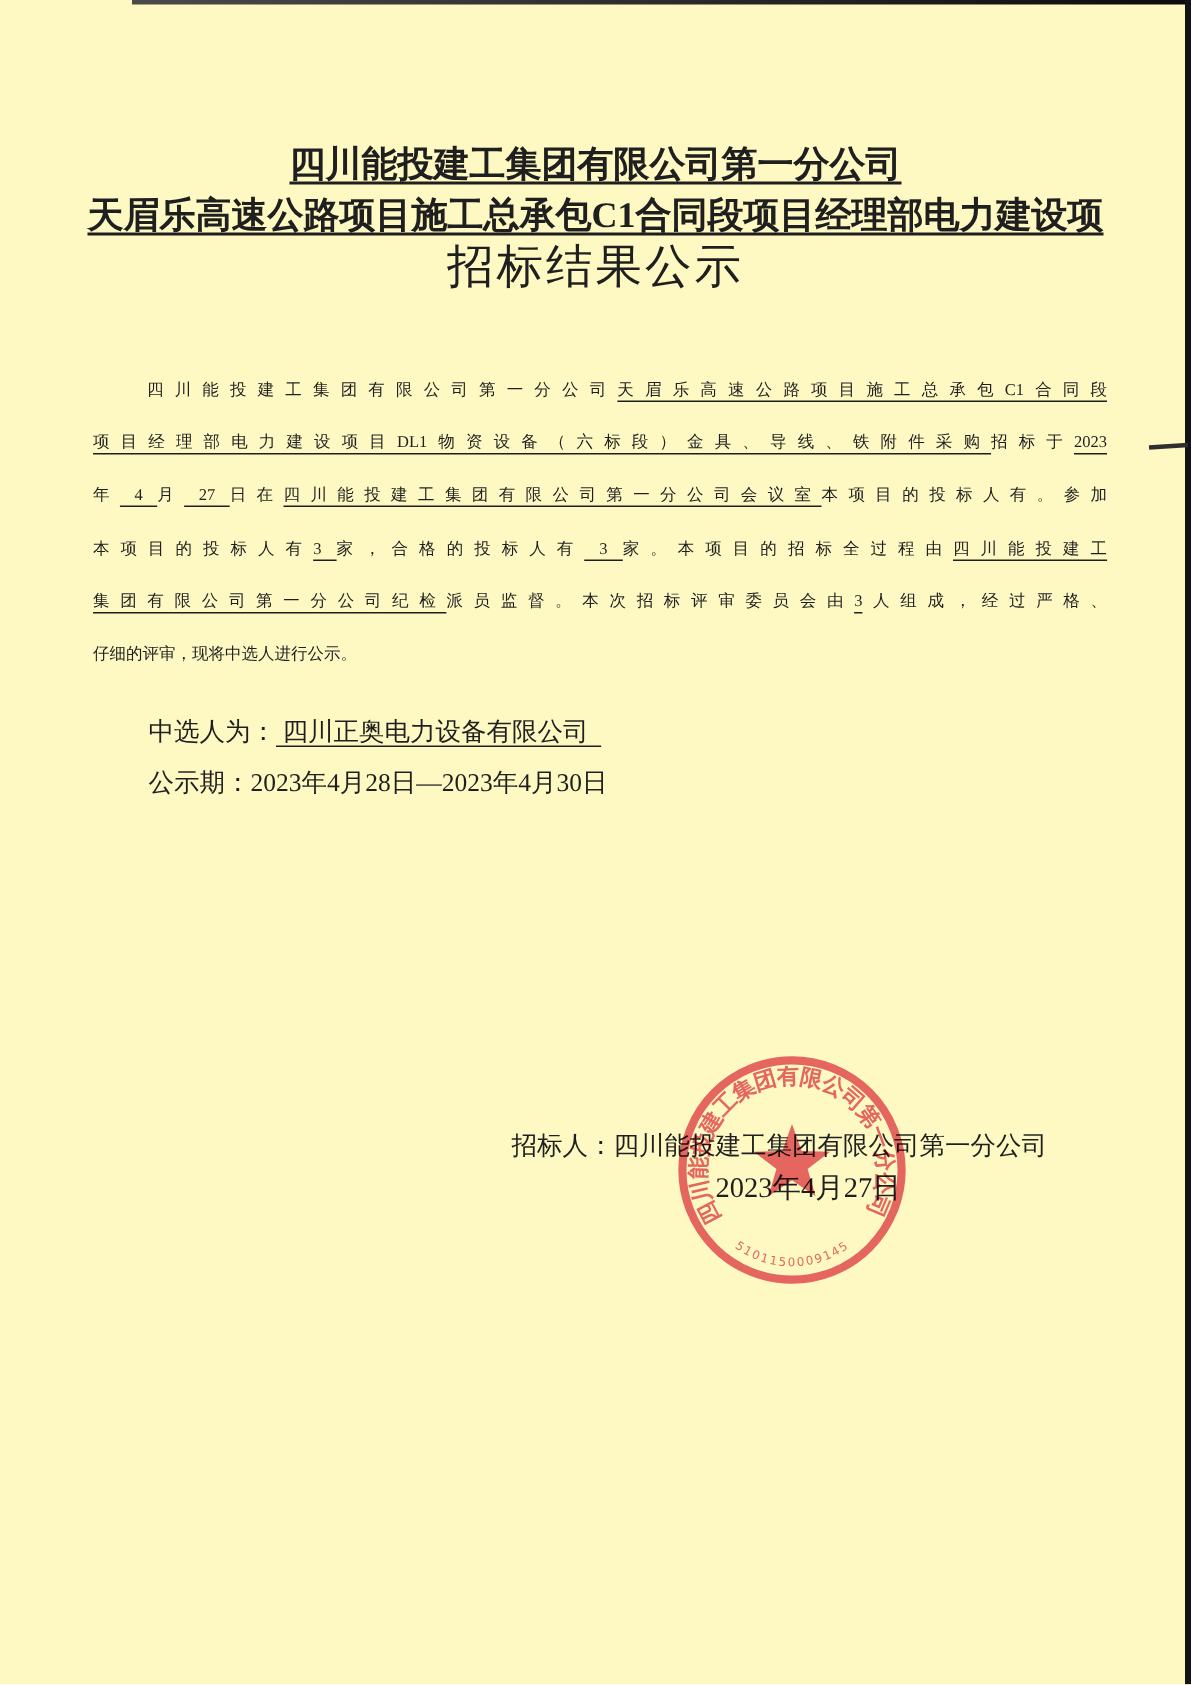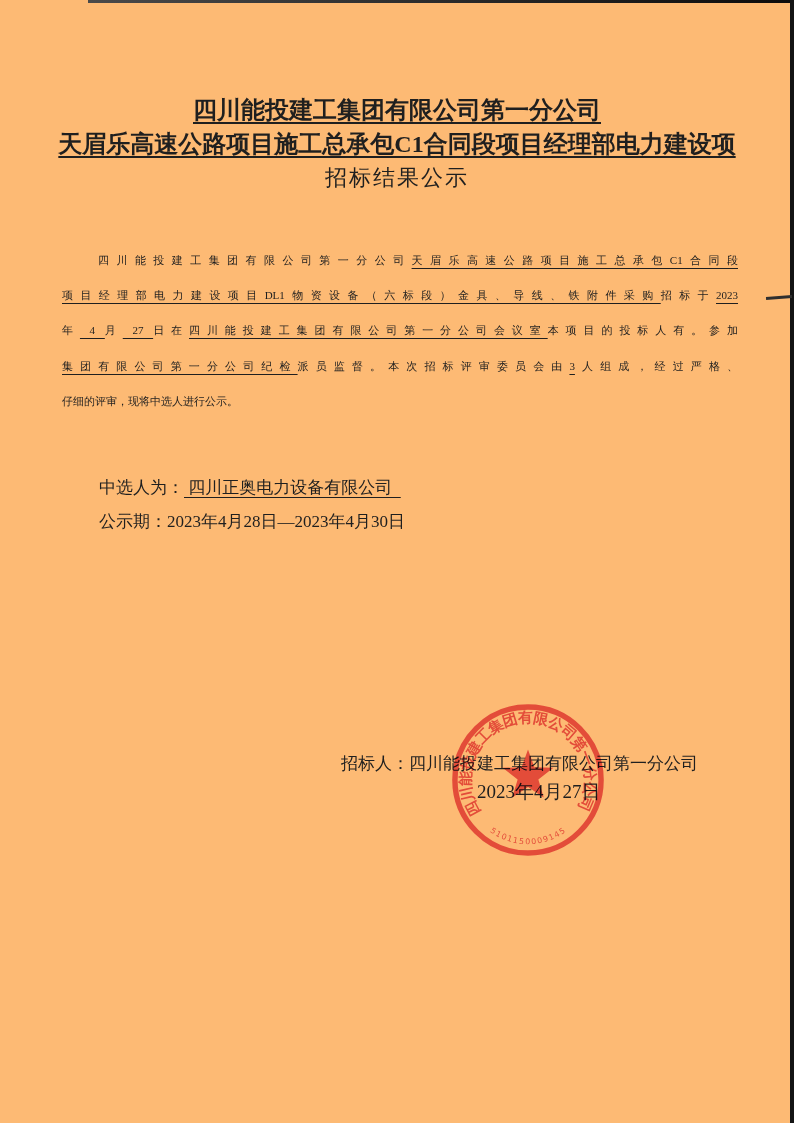--- a/index.html
+++ b/index.html
@@ -1,39 +1,39 @@
 <!DOCTYPE html>
 <html><head>
 <meta charset="utf-8">
 <style>
   html,body { margin:0; padding:0; background:#ffffff; }
   .page {
     position:relative; width:794px; height:1123px; overflow:hidden;
-    background:#fdba74; color:#1f1f1f;
+    background:#fef9c3; color:#1f1f1f;
     font-family:"Liberation Serif","DejaVu Serif",serif;
   }
   
   .artifact-top {
     position:absolute; left:88px; top:0; width:706px; height:3px;
     background:linear-gradient(90deg,#4a4a4a,#0c0c0c);
   }
   .artifact-right {
     position:absolute; right:0; top:0; width:4px; height:1123px; background:#141414;
   }
   .artifact-tick {
     position:absolute; left:766px; top:296px; width:26px; height:3px;
     background:#2f2f2f; transform:rotate(-4deg);
   }
   
   .title-block {
     position:absolute; top:94px; left:30px; width:734px;
     text-align:center; font-weight:bold; font-size:24px; line-height:33.5px;
   }
   .title-line.u { text-decoration:underline; text-decoration-thickness:1.5px; text-underline-offset:4px; }
-  .title-line.plain { font-weight:400; font-size:22px; letter-spacing:2px; }
+  .title-line.plain { font-weight:400; font-size:31px; letter-spacing:2px; }
   
   .para {
     position:absolute; left:62px; top:243px; width:676px;
     font-size:11px; line-height:35.2px;
   }
   .pline { text-align:justify; text-align-last:justify; height:35.2px; white-space:pre-wrap; }
   .pline.first { padding-left:36px; }
   .pline.last { text-align:right; text-align-last:left; }
   .u-seg { text-decoration:underline; text-decoration-thickness:1.4px; text-underline-offset:3.5px; }
   
@@ -63,20 +63,21 @@
   <div class="title-block">
     <div class="title-line u">四川能投建工集团有限公司第一分公司</div>
     <div class="title-line u">天眉乐高速公路项目施工总承包C1合同段项目经理部电力建设项</div>
     <div class="title-line plain">招标结果公示</div>
   </div>
 
   <div class="para">
     <div class="pline first"><span>四川能投建工集团有限公司第一分公司</span><span class="u-seg">天眉乐高速公路项目施工总承包C1合同段</span></div>
     <div class="pline"><span class="u-seg">项目经理部电力建设项目DL1物资设备（六标段）金具、导线、铁附件采购</span><span>招标于</span><span class="u-seg">2023</span></div>
     <div class="pline"><span>年</span><span class="u-seg">&nbsp;4&nbsp;</span><span>月</span><span class="u-seg">&nbsp;27&nbsp;</span><span>日在</span><span class="u-seg">四川能投建工集团有限公司第一分公司会议室</span><span>本项目的投标人有。参加</span></div>
+    <div class="pline"><span>本项目的投标人有</span><span class="u-seg">3&nbsp;</span><span>家，合格的投标人有</span><span class="u-seg">&nbsp;3&nbsp;</span><span>家。本项目的招标全过程由</span><span class="u-seg">四川能投建工</span></div>
     <div class="pline"><span class="u-seg">集团有限公司第一分公司纪检</span><span>派员监督。本次招标评审委员会由</span><span class="u-seg">3</span><span>人组成，经过严格、</span></div>
     <div class="pline last"><span>仔细的评审，现将中选人进行公示。</span></div>
   </div>
 
   <div class="details">
     <div class="dline"><span>中选人为：</span><span class="u-seg">&nbsp;四川正奥电力设备有限公司&nbsp;&nbsp;</span></div>
     <div class="dline"><span>公示期：2023年4月28日—2023年4月30日</span></div>
   </div>
 
   <div class="sig-line">招标人：四川能投建工集团有限公司第一分公司</div>

